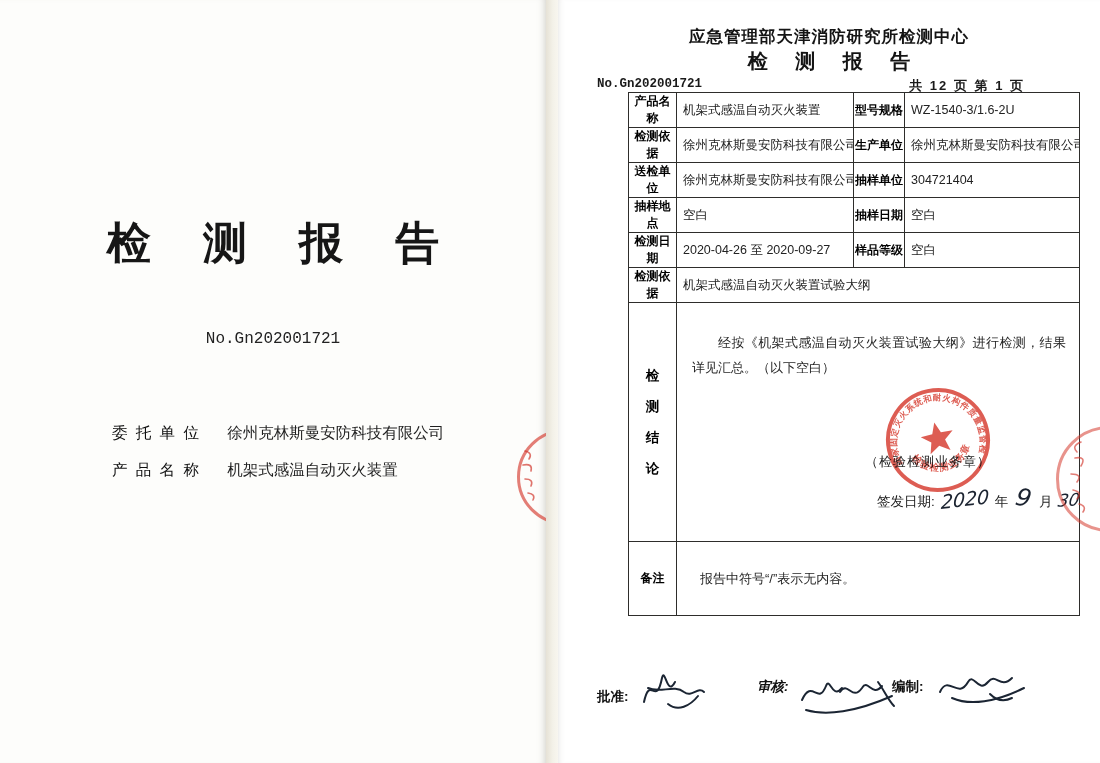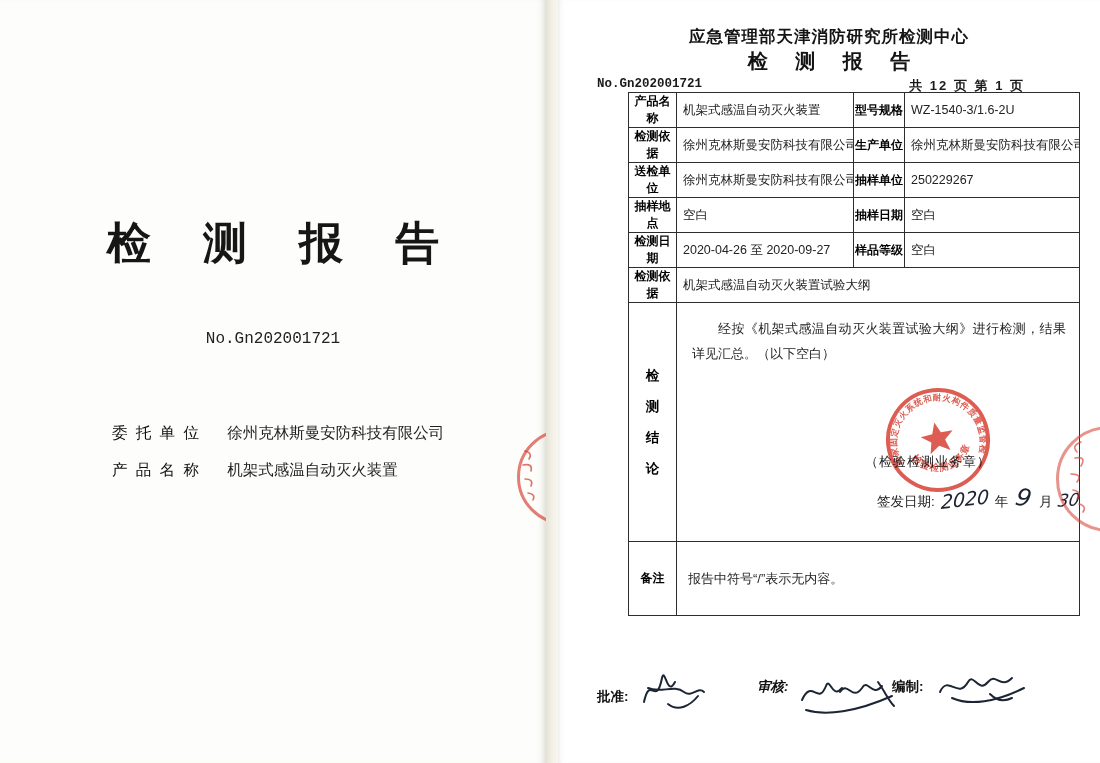--- a/index.html
+++ b/index.html
@@ -43,30 +43,30 @@
 
   table.report{position:absolute;left:39px;top:92px;width:451px;border-collapse:collapse;table-layout:fixed;
     background:transparent;margin-left:31px;}
   table.report td{border:1.5px solid #2e2d2b;vertical-align:middle;overflow:hidden;}
   td.lbl-cell{font-weight:700;font-size:12px;text-align:center;color:#000;padding:0 1px;letter-spacing:0;}
   td.val-cell{font-size:12.5px;padding:0 3px 0 6px;color:#222;white-space:nowrap;}
 
   .vlabel{display:flex;flex-direction:column;align-items:center;justify-content:center;gap:13px;
     font-weight:700;font-size:13.5px;color:#000;height:100%;}
   .concl-cell{position:relative;vertical-align:top !important;}
-  .concl-text{padding:13px 12px 0 14px;text-indent:2em;font-size:13px;line-height:1.9;color:#1f1f1f;text-align:justify;}
+  .concl-text{padding:27px 12px 0 14px;text-indent:2em;font-size:13px;line-height:1.9;color:#1f1f1f;text-align:justify;}
   .stamp-caption{position:absolute;left:188px;top:150px;font-size:13px;letter-spacing:1px;color:#242424;}
   .sign-date{position:absolute;left:200px;top:181px;font-size:13.5px;color:#1d1d1d;white-space:nowrap;}
   .hand{display:inline-block;font-family:"DejaVu Sans",sans-serif;color:#1b2330;
     transform:rotate(-7deg) skewX(-10deg);font-size:19px;font-style:italic;margin:0 2px;}
   .hand-month{font-size:24px;transform:rotate(9deg) skewX(-4deg);margin:0 4px;}
   .hand-day{font-size:17px;transform:rotate(-4deg) skewX(-12deg);}
   .stamp-wrap{position:absolute;left:206px;top:82px;width:110px;height:110px;mix-blend-mode:multiply;}
 
-  .remark-val{font-size:13px;color:#1f1f1f;padding-left:10px;}
+  .remark-val{font-size:13px;color:#1f1f1f;padding-left:22px;}
 
   .sig-row-label{position:absolute;font-size:13.5px;font-weight:700;color:#111;}
   .sig-svg{position:absolute;}
 </style>
 </head>
 <body>
 
 <div class="stage">
 
   <div class="page page-left">
@@ -115,21 +115,21 @@
         <tr style="height:33px">
           <td class="lbl-cell">检测依据</td>
           <td class="val-cell">徐州克林斯曼安防科技有限公司</td>
           <td class="lbl-cell">生产单位</td>
           <td class="val-cell">徐州克林斯曼安防科技有限公司</td>
         </tr>
         <tr style="height:33px">
           <td class="lbl-cell">送检单位</td>
           <td class="val-cell">徐州克林斯曼安防科技有限公司</td>
           <td class="lbl-cell">抽样单位</td>
-          <td class="val-cell num">250229267</td>
+          <td class="val-cell num">304721404</td>
         </tr>
         <tr style="height:33px">
           <td class="lbl-cell">抽样地点</td>
           <td class="val-cell">空白</td>
           <td class="lbl-cell">抽样日期</td>
           <td class="val-cell">空白</td>
         </tr>
         <tr style="height:33px">
           <td class="lbl-cell">检测日期</td>
           <td class="val-cell num">2020-04-26 至 2020-09-27</td>

